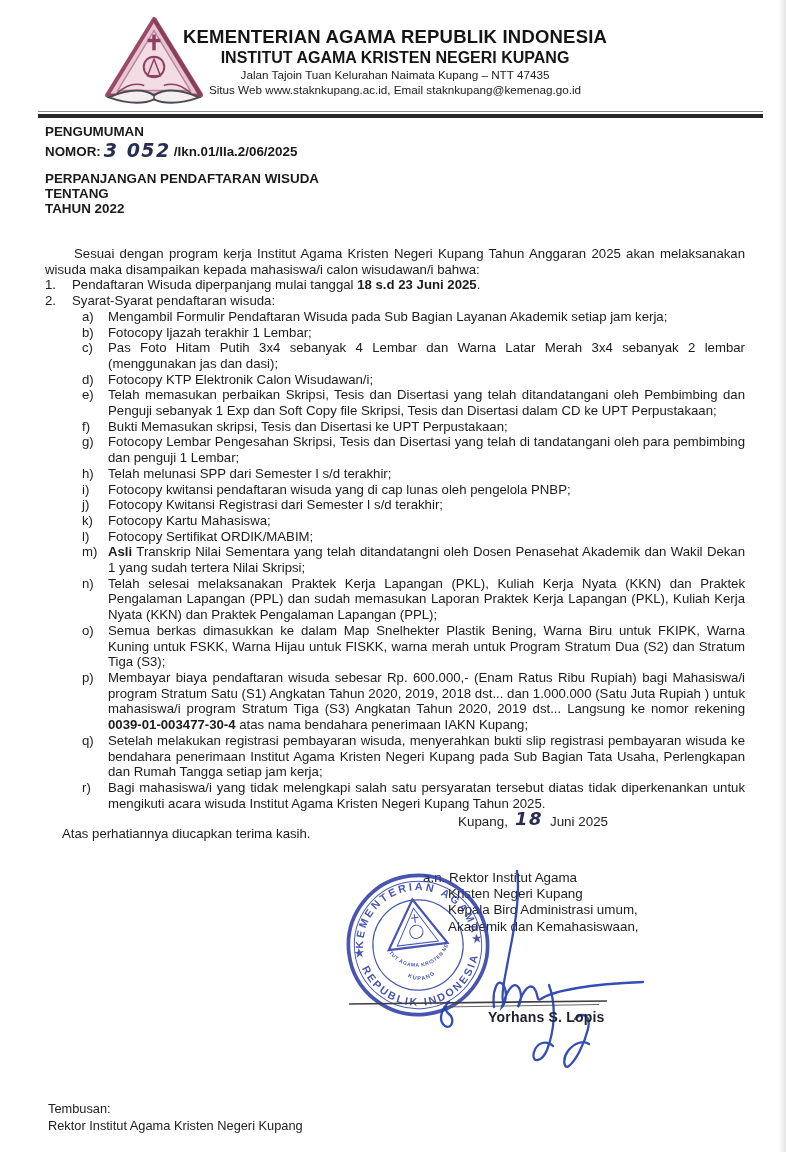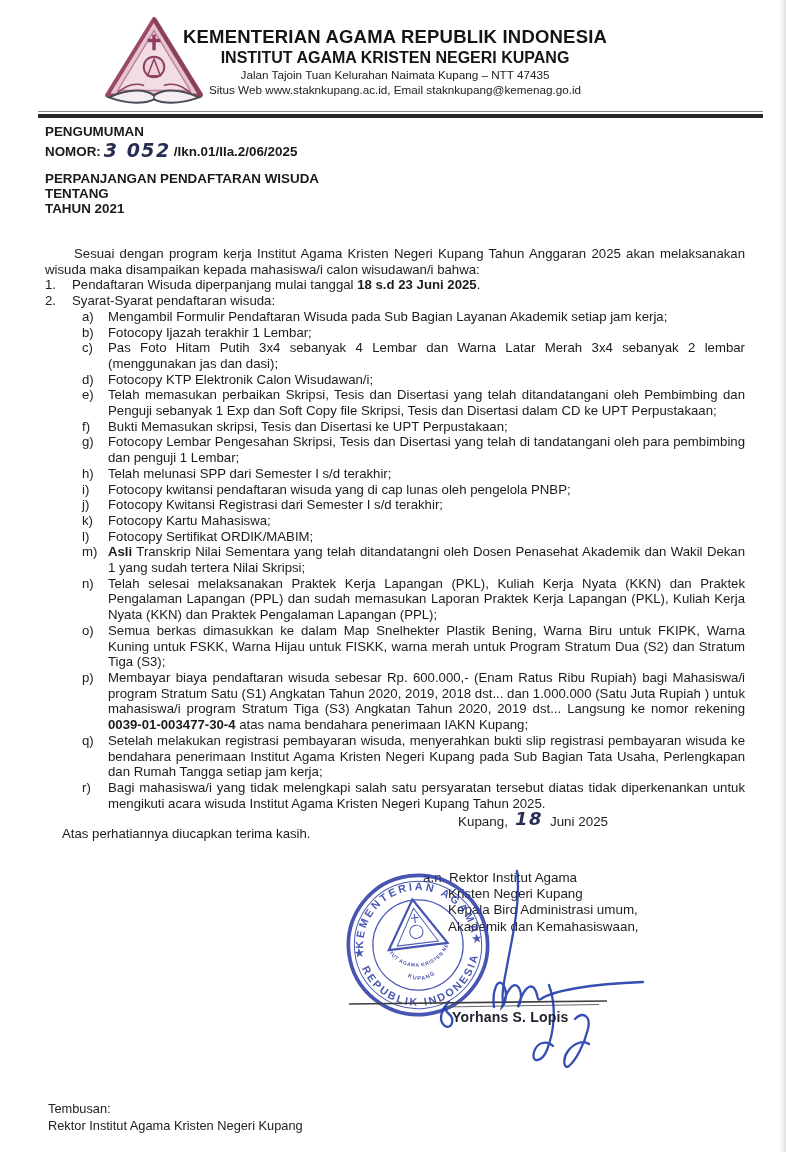--- a/index.html
+++ b/index.html
@@ -40,21 +40,21 @@
   .closing{margin-top:15px;margin-left:17px;}
 
   
   .dateline{position:absolute;left:458px;top:809px;font-size:13.4px;white-space:nowrap;}
   .hand-date{font-size:18px;position:relative;top:-1px;margin:0 7px;}
   .authority{position:absolute;left:448px;top:870px;font-size:13.4px;line-height:16.2px;white-space:nowrap;}
   .authority .l1{margin-left:-25px;}
   .stamp{position:absolute;left:344px;top:871px;width:148px;height:148px;opacity:.87;transform:rotate(-7deg);}
   .sigsvg{position:absolute;left:0;top:830px;width:786px;height:260px;pointer-events:none;}
   .signer{position:absolute;left:452px;top:1009px;font-size:14px;font-weight:bold;
-          letter-spacing:.2px;color:#20222e;white-space:nowrap;}
+          letter-spacing:.2px;color:#20222e;white-space:nowrap;padding-left:36px;}
 
   
   .tembusan{position:absolute;left:48px;top:1101px;font-size:12.8px;line-height:16.5px;color:#222;}
 </style>
 </head>
 <body>
 
 <div class="page">
   <div class="edge-shadow"></div>
 
@@ -78,21 +78,21 @@
       <div class="lh4">Situs Web www.staknkupang.ac.id, Email staknkupang@kemenag.go.id</div>
     </div>
     <div class="rule"></div>
 
     <div class="titleblock">
       <div class="tline">PENGUMUMAN</div>
       <div class="nomorline"><span>NOMOR:</span><span class="hand hand-num">3 052</span><span>/Ikn.01/IIa.2/06/2025</span></div>
       <div class="tgap"></div>
       <div class="tline">PERPANJANGAN PENDAFTARAN WISUDA</div>
       <div class="tline">TENTANG</div>
-      <div class="tline">TAHUN 2021</div>
+      <div class="tline">TAHUN 2022</div>
     </div>
 
     <div class="docbody">
       <p class="opening">Sesuai dengan program kerja Institut Agama Kristen Negeri Kupang Tahun Anggaran 2025 akan melaksanakan wisuda maka disampaikan kepada mahasiswa/i calon wisudawan/i bahwa:</p>
 
       <div class="pt">
         <span class="n">1.</span>
         <span class="t"><span>Pendaftaran Wisuda diperpanjang mulai tanggal </span><b>18 s.d 23 Juni 2025</b><span>.</span></span>
       </div>
       <div class="pt">

